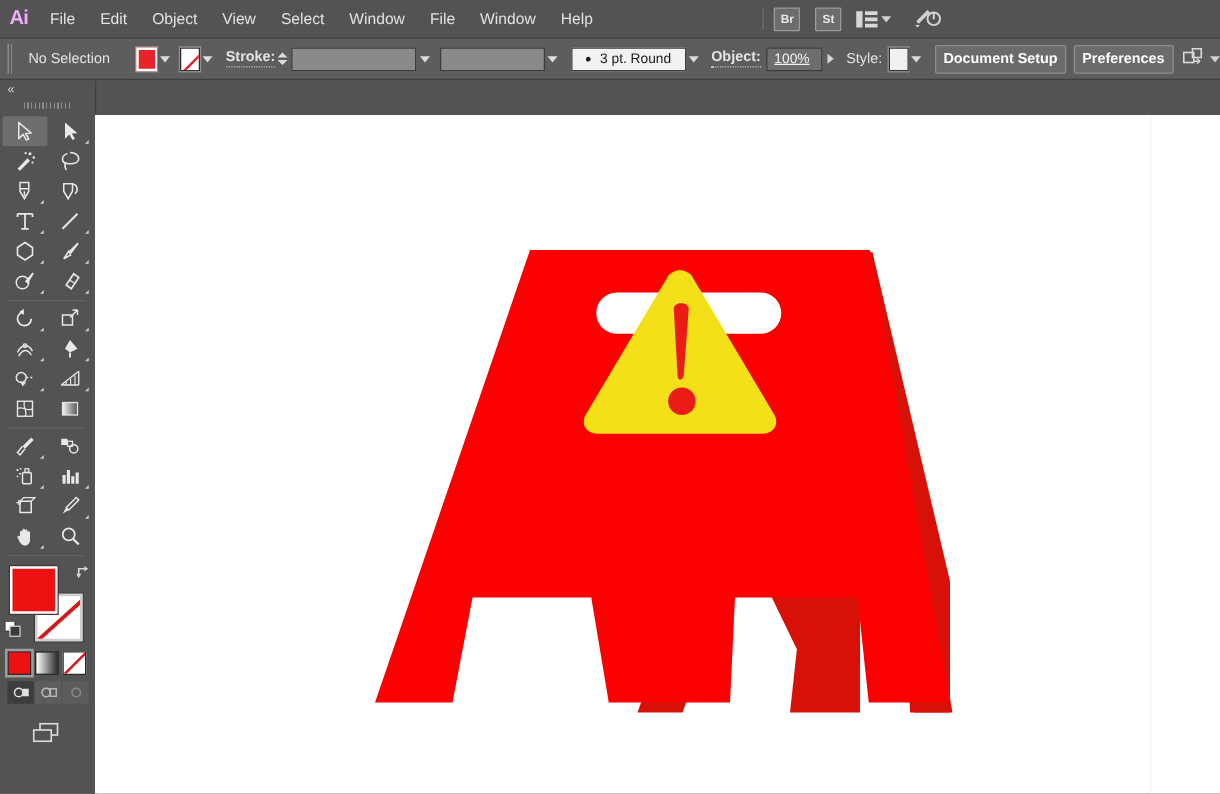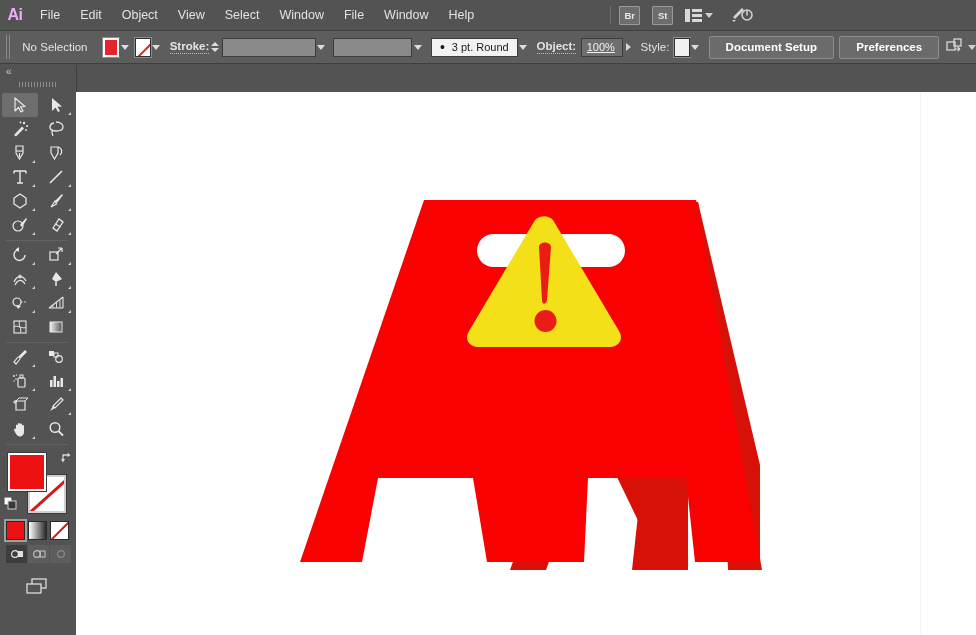--- a/index.html
+++ b/index.html
@@ -79,21 +79,21 @@
     display:flex;align-items:center;padding:0 5px;font-size:11px;color:#f2f2f2;
   }
   .field.wide-stroke{width:120px;}
   .field.brush{
     width:110px;background:#f2f2f2;color:#1a1a1a;justify-content:center;
     font-size:11px;border:1px solid #3d3d3d;
   }
   .field.opacity-v{width:52px;background:#6e6e6e;text-decoration:underline;}
   .cb-btn{
     height:21px;background:#6b6b6b;border:1px solid #8e8e8e;border-radius:2px;
-    color:#ffffff;font-size:11.5px;display:flex;align-items:center;padding:0 16px;
+    color:#ffffff;font-size:11.5px;display:flex;align-items:center;padding:0 6px;
     white-space:nowrap;font-weight:bold;
   }
   .arrow-tri{width:0;height:0;border-top:4px solid transparent;border-bottom:4px solid transparent;border-left:5px solid #d8d8d8;}
 
   
   .tabbar{
     position:absolute;left:76px;top:65px;width:900px;height:27px;
     background:#4b4b4b;border-bottom:1px solid #3a3a3a;display:flex;align-items:flex-end;
   }
   .doc-tab{

